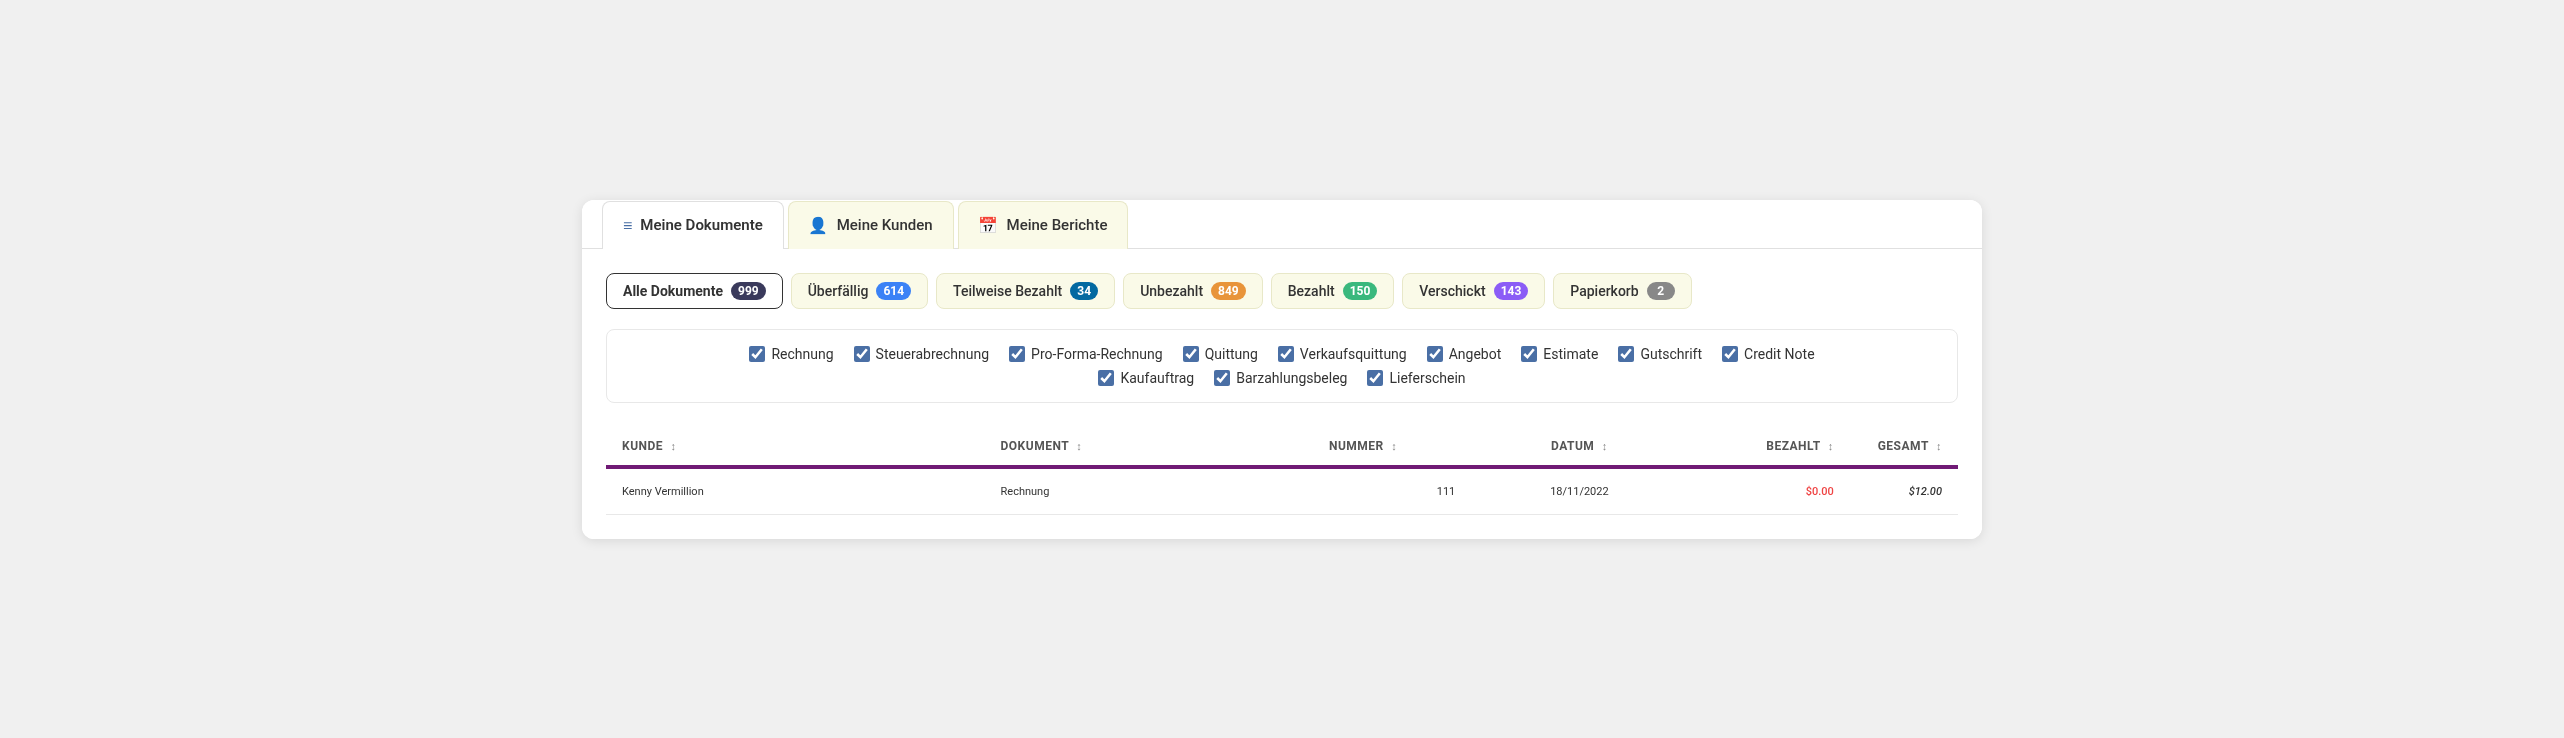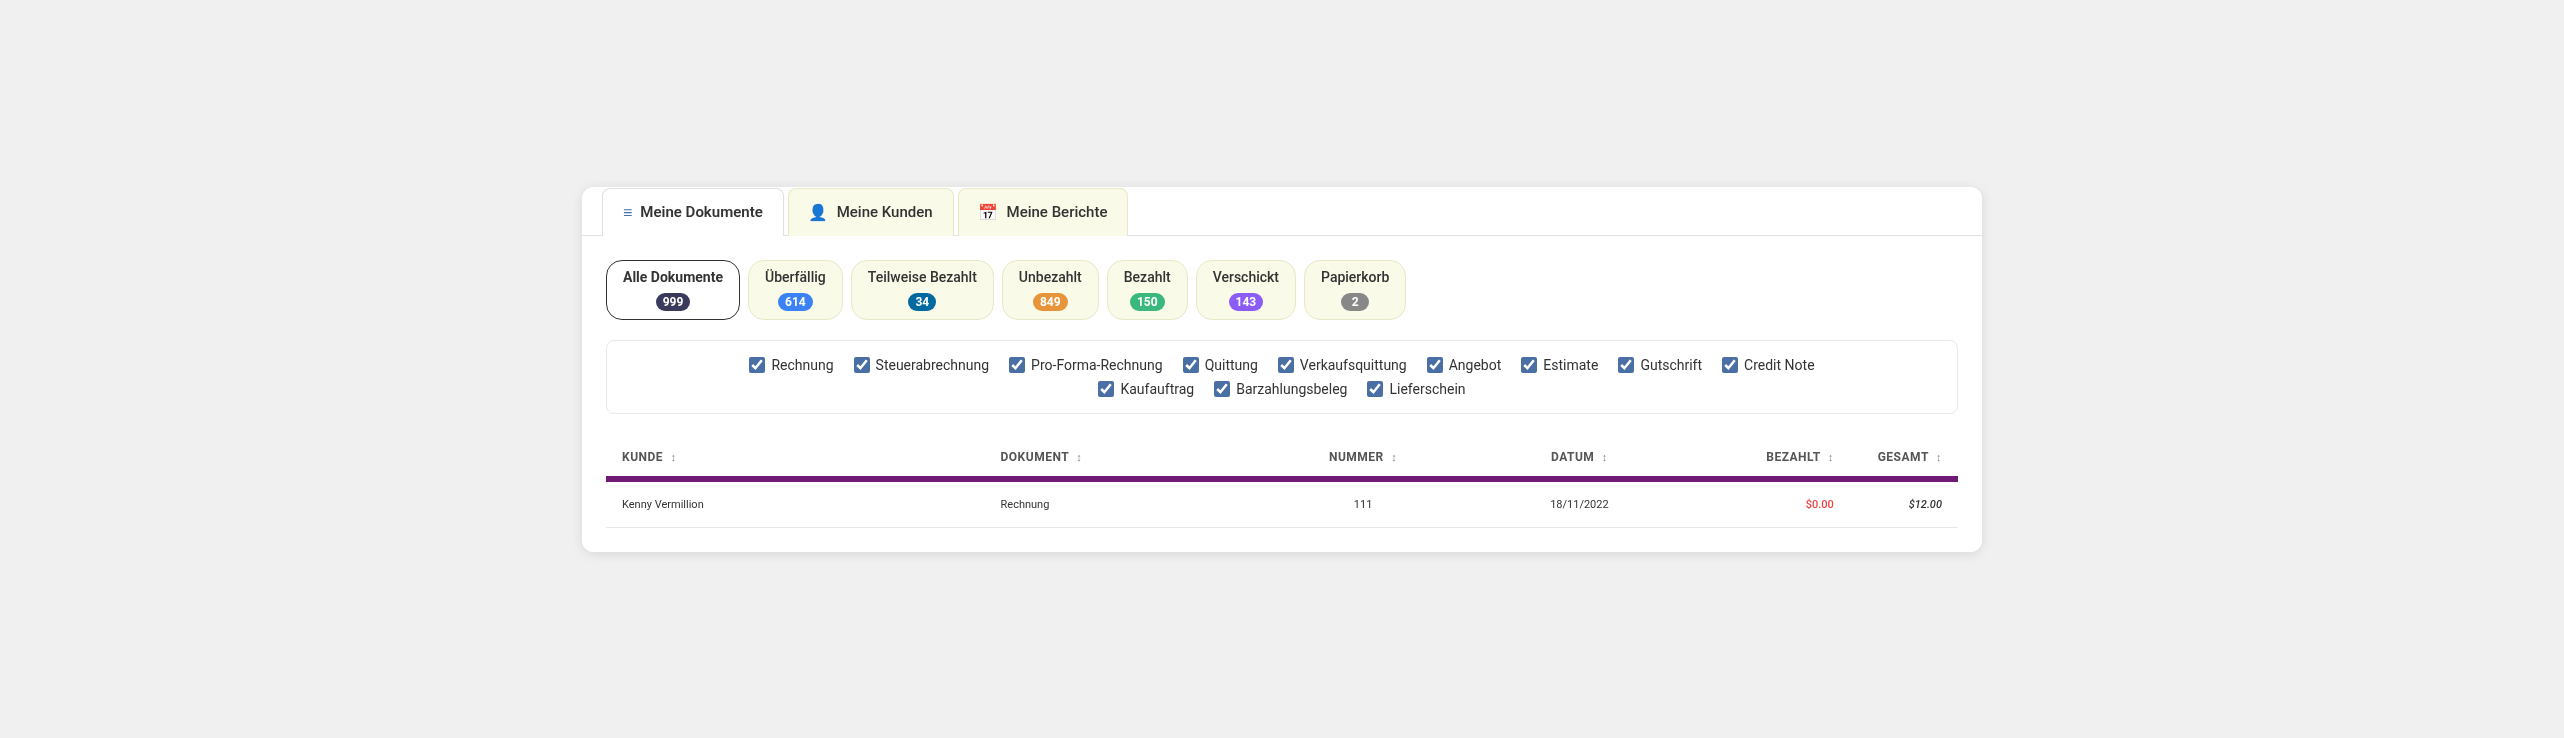--- a/index.html
+++ b/index.html
@@ -68,28 +68,27 @@
       display: flex;
       gap: 8px;
       flex-wrap: wrap;
       margin-bottom: 20px;
     }
     .filter-tab {
       display: flex;
       align-items: center;
       gap: 8px;
       padding: 8px 16px;
-      border-radius: 16px;
+      border-radius: 8px;
       border: 1px solid #e0e0e0;
       cursor: pointer;
       font-size: 14px;
       font-weight: 500;
       color: #333;
       background: #fff;
-      flex-direction: column;
     }
     .filter-tab.active {
       background: #fff;
       border-color: #333;
       font-weight: 700;
     }
     .filter-tab:not(.active) {
       background: #fafae8;
       border-color: #e8e8c8;
     }
@@ -154,21 +153,21 @@
       border-collapse: collapse;
     }
     thead th {
       text-align: left;
       padding: 12px 16px;
       font-size: 12px;
       font-weight: 700;
       color: #555;
       letter-spacing: 0.5px;
       text-transform: uppercase;
-      border-bottom: 6px solid #701a75;
+      border-bottom: 4px solid #701a75;
     }
     thead th .sort-icon {
       margin-left: 4px;
       color: #888;
       font-size: 11px;
     }
     tbody tr {
       border-bottom: 1px solid #e8e8e8;
     }
     tbody td {
@@ -180,21 +179,21 @@
       color: #ef4444;
       font-weight: 500;
     }
     .amount-total {
       color: #333;
       font-weight: 500;
       font-style: italic;
     }
     .col-kunde { width: 28%; }
     .col-dokument { width: 20%; }
-    .col-nummer { width: 16%; text-align: center; }
+    .col-nummer { width: 16%; text-align: right; }
     .col-datum { width: 16%; text-align: center; }
     .col-bezahlt { width: 12%; text-align: right; }
     .col-gesamt { width: 10%; text-align: right; }
     thead th.col-nummer,
     thead th.col-datum { text-align: center; }
     thead th.col-bezahlt,
     thead th.col-gesamt { text-align: right; }
   </style>
 </head>
 <body>

